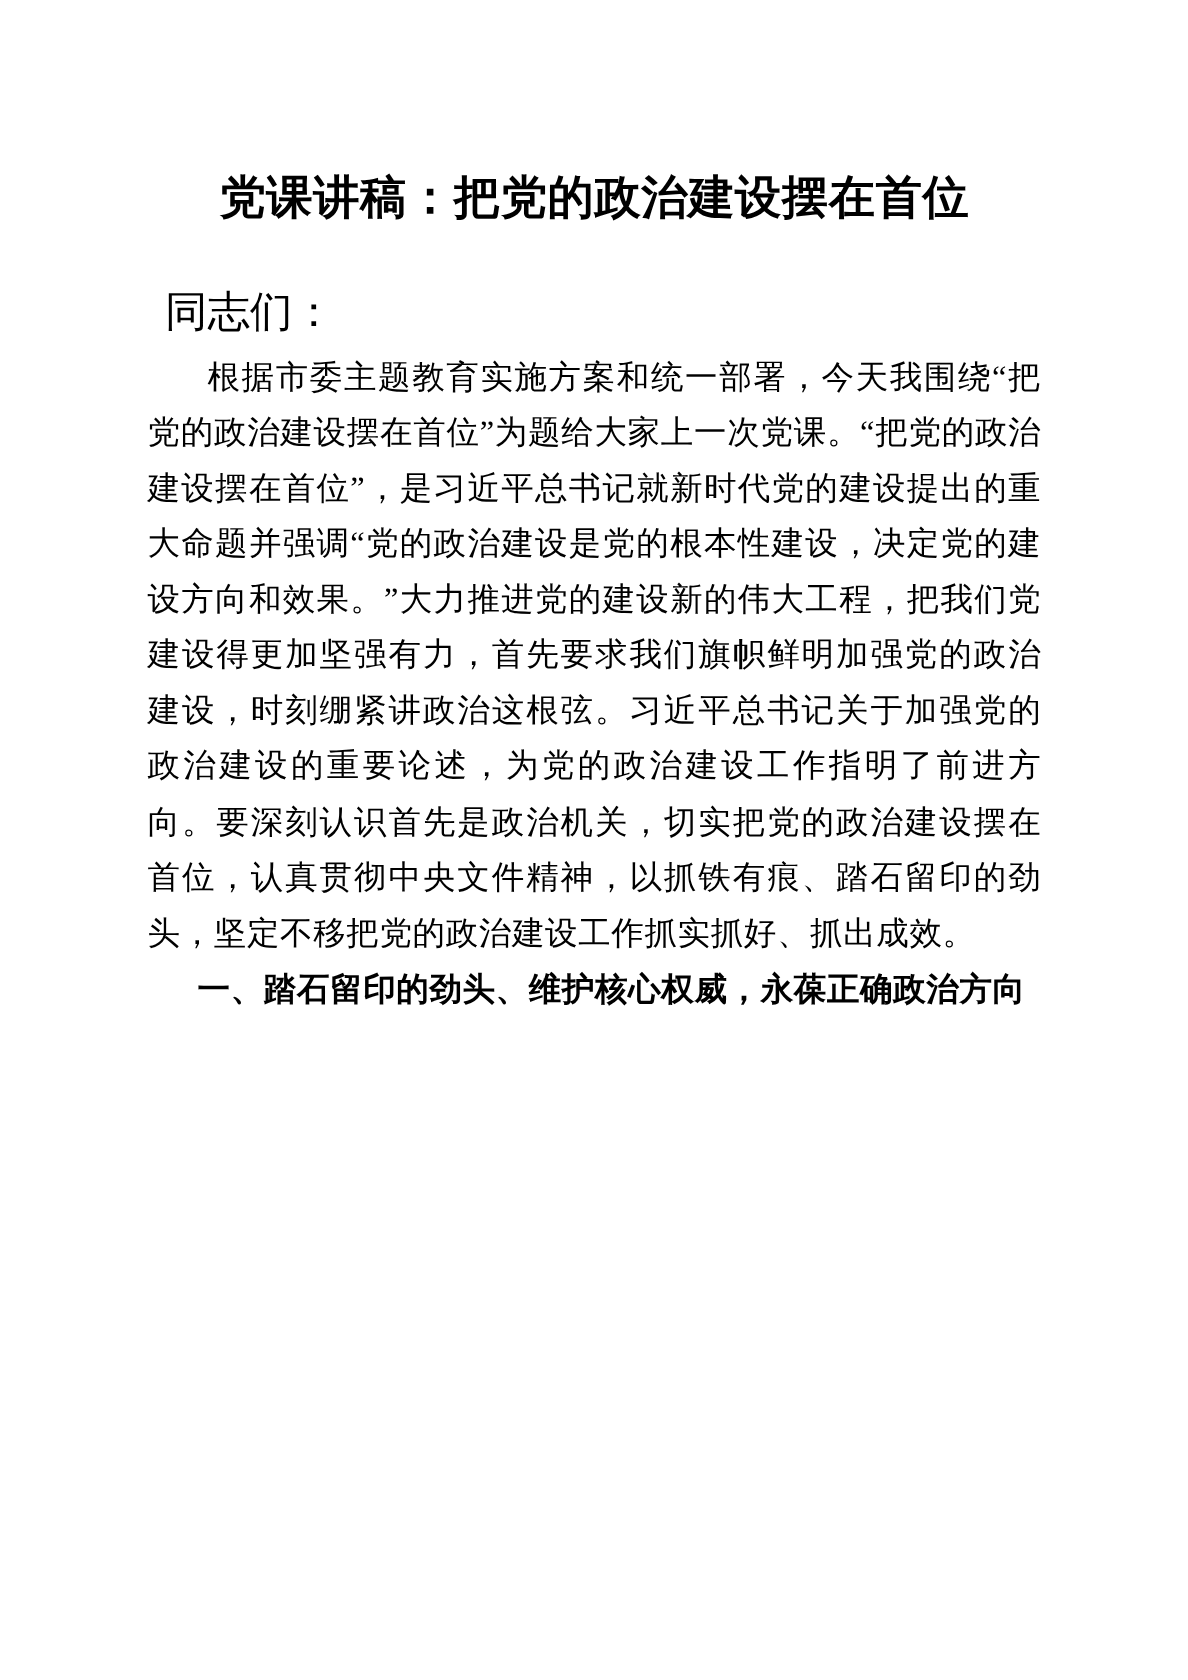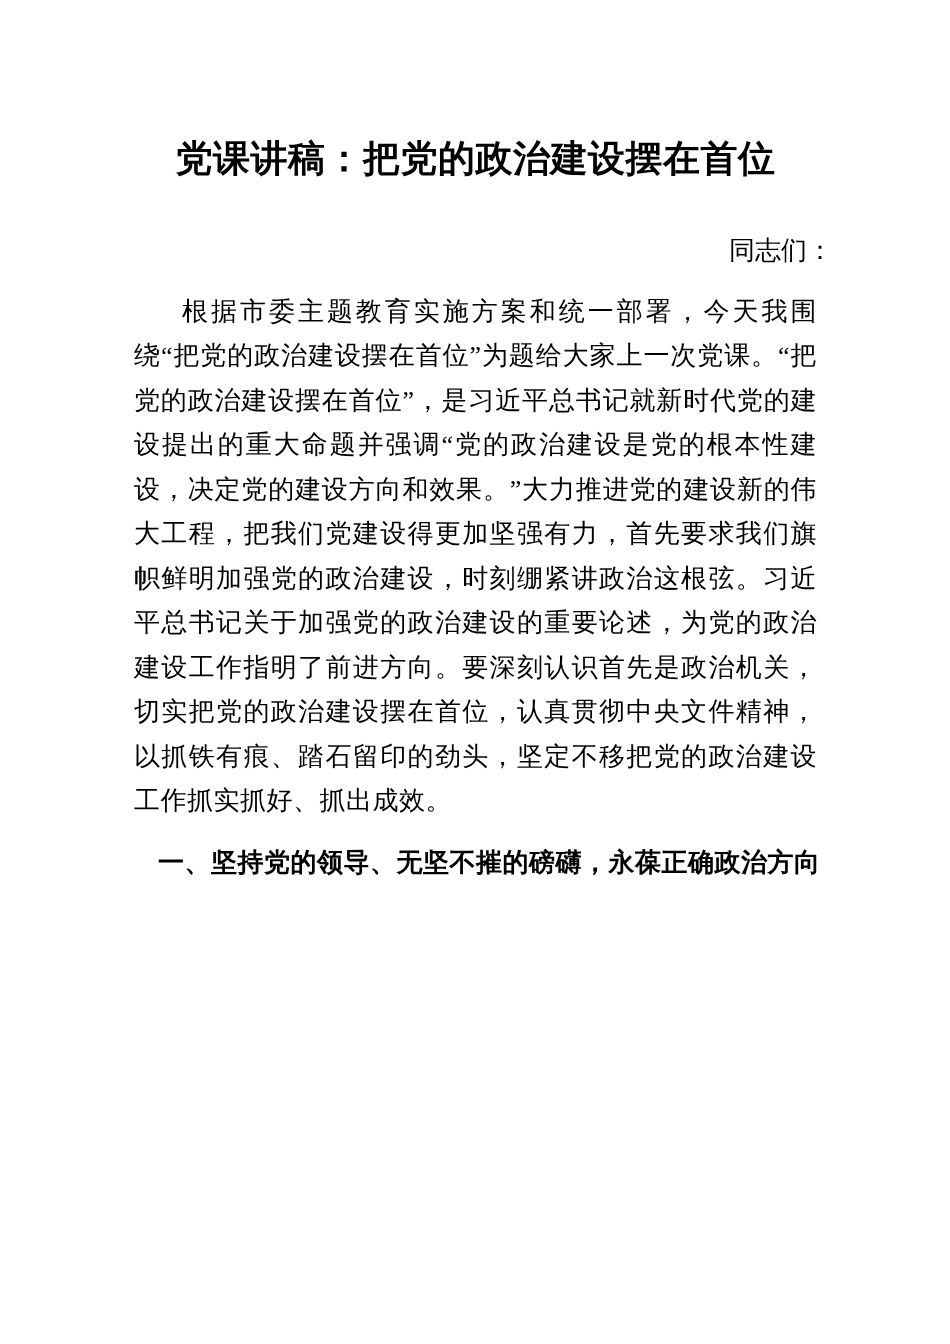--- a/index.html
+++ b/index.html
@@ -23,27 +23,26 @@
     font-weight: bold;
     font-size: 37px;
     line-height: 47px;
     text-align: center;
     letter-spacing: 0.5px;
     color: #000000;
   }
   .salutation {
     margin: 47px 0 6px 14px;
     font-family: "Liberation Serif", "DejaVu Serif", serif;
-    font-size: 26px;
+    font-size: 34px;
     line-height: 44.5px;
     color: #000000;
-    text-align: right;
   }
   .para {
-    margin: 16px;
+    margin: 0;
     font-family: "Liberation Serif", "DejaVu Serif", serif;
     font-size: 26px;
     line-height: 44.5px;
     letter-spacing: 0.5px;
     text-align: justify;
     text-indent: 48px;
     color: #000000;
   }
   .section-heading {
     margin: 0;
@@ -59,16 +58,16 @@
 </head>
 <body>
 
 <div class="page">
   <h1 class="doc-title">党课讲稿：把党的政治建设摆在首位</h1>
 
   <p class="salutation">同志们：</p>
 
   <p class="para">根据市委主题教育实施方案和统一部署，今天我围绕“把党的政治建设摆在首位”为题给大家上一次党课。“把党的政治建设摆在首位”，是习近平总书记就新时代党的建设提出的重大命题并强调“党的政治建设是党的根本性建设，决定党的建设方向和效果。”大力推进党的建设新的伟大工程，把我们党建设得更加坚强有力，首先要求我们旗帜鲜明加强党的政治建设，时刻绷紧讲政治这根弦。习近平总书记关于加强党的政治建设的重要论述，为党的政治建设工作指明了前进方向。要深刻认识首先是政治机关，切实把党的政治建设摆在首位，认真贯彻中央文件精神，以抓铁有痕、踏石留印的劲头，坚定不移把党的政治建设工作抓实抓好、抓出成效。</p>
 
-  <h2 class="section-heading">一、坚持党的领导、无坚不摧的磅礴，永葆正确政治方向</h2>
+  <h2 class="section-heading">一、踏石留印的劲头、维护核心权威，永葆正确政治方向</h2>
 
 
 </div>
 
 </body></html>

